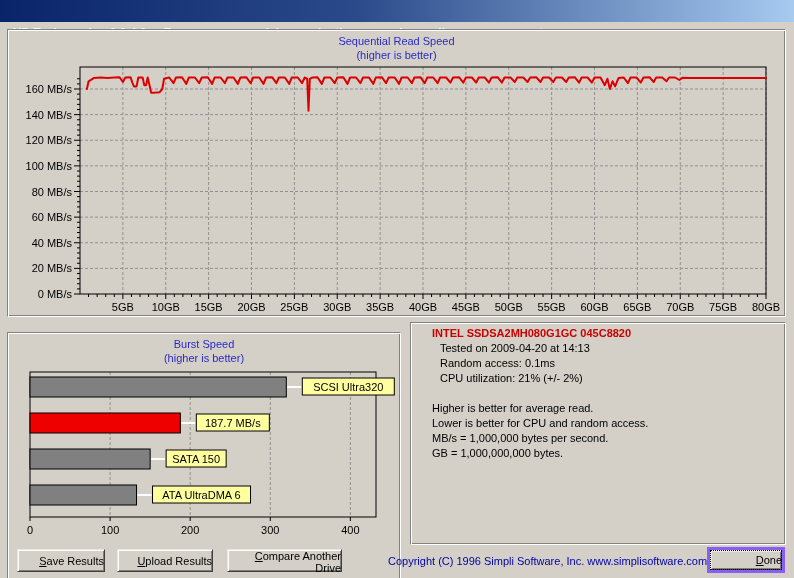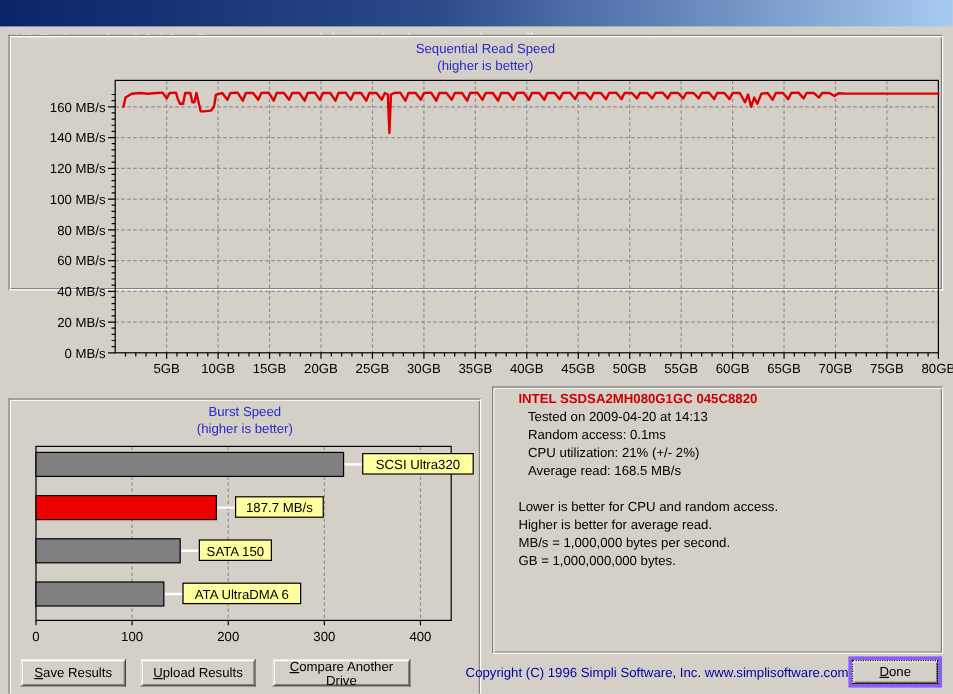--- a/index.html
+++ b/index.html
@@ -14,21 +14,21 @@
     background:linear-gradient(to right,#0a246a 0%,#2a4a8a 45%,#a6caf0 100%);
     color:#fff;font-weight:bold;font-size:12px;line-height:22px;
     padding-left:6px;box-sizing:border-box;white-space:pre;
   }
   
   .panel{
     position:absolute;box-sizing:border-box;background:#d4d0c8;
     border:1px solid;border-color:#828282 #ffffff #ffffff #828282;
     box-shadow:inset 1px 1px 0 #ffffff, inset -1px -1px 0 #828282;
   }
-  #seq-panel{left:7px;top:29px;width:779px;height:213px;padding-left:16px;}
+  #seq-panel{left:7px;top:29px;width:779px;height:288px;}
   #burst-panel{left:7px;top:332px;width:394px;height:272px;}
   #info-panel{left:410px;top:322px;width:376px;height:223px;}
   .chart-title{
     text-align:center;color:#2a2ac8;line-height:14px;padding-top:4px;height:30px;
   }
   svg text{font-family:"Liberation Sans", sans-serif;font-size:11px;fill:#000;}
   svg .ylab{text-anchor:end;}
   svg .xlab{text-anchor:middle;}
   svg .grid{stroke:#909090;stroke-dasharray:3 2;stroke-width:1;}
   svg .tick{stroke:#000;stroke-width:1;}
@@ -38,21 +38,21 @@
   svg .callout-text{text-anchor:middle;}
   
   #info-panel .inner{padding:3px 21px;line-height:15px;}
   .drive-name{color:#cc0000;font-weight:bold;}
   .stat-line{padding-left:8px;}
   .notes{margin-top:15px;}
   
   .btn{
     position:absolute;height:23px;box-sizing:border-box;
     background:#d4d0c8;color:#000;
-    font-family:"Liberation Sans", sans-serif;font-size:11px;text-align:center;
+    font-family:"Liberation Sans", sans-serif;font-size:11px;text-align:right;
     border:1px solid;border-color:#e8e6e1 #404040 #404040 #e8e6e1;
     box-shadow:inset 1px 1px 0 #ffffff, inset -1px -1px 0 #808080;
     padding:0;
   }
   #save-btn{left:17px;top:549px;width:88px;}
   #upload-btn{left:117px;top:549px;width:96px;}
   #compare-btn{left:227px;top:549px;width:115px;}
   #done-btn{
     left:707px;top:547px;width:78px;height:26px;
     border:3px solid #8b5cf6;
@@ -291,24 +291,23 @@
       <text x="193.52314814814815" y="132" class="callout-text">ATA UltraDMA 6</text>
     </svg>
 </div>
 
 <div class="panel" id="info-panel">
   <div class="inner">
     <div class="drive-name">INTEL SSDSA2MH080G1GC 045C8820</div>
     <div class="stat-line">Tested on 2009-04-20 at 14:13</div>
     <div class="stat-line">Random access: 0.1ms</div>
     <div class="stat-line">CPU utilization: 21% (+/- 2%)</div>
-    <div class="stat-line">Average read: 168.5 MB/s</div>
     <div class="notes">
+      <div>Higher is better for average read.</div>
       <div>Lower is better for CPU and random access.</div>
-      <div>Higher is better for average read.</div>
       <div>MB/s = 1,000,000 bytes per second.</div>
       <div>GB = 1,000,000,000 bytes.</div>
     </div>
   </div>
 </div>
 
 <button class="btn" id="save-btn"><u>S</u>ave Results</button>
 <button class="btn" id="upload-btn"><u>U</u>pload Results</button>
 <button class="btn" id="compare-btn"><u>C</u>ompare Another Drive</button>
 <span class="copyright">Copyright (C) 1996 Simpli Software, Inc. www.simplisoftware.com</span>

